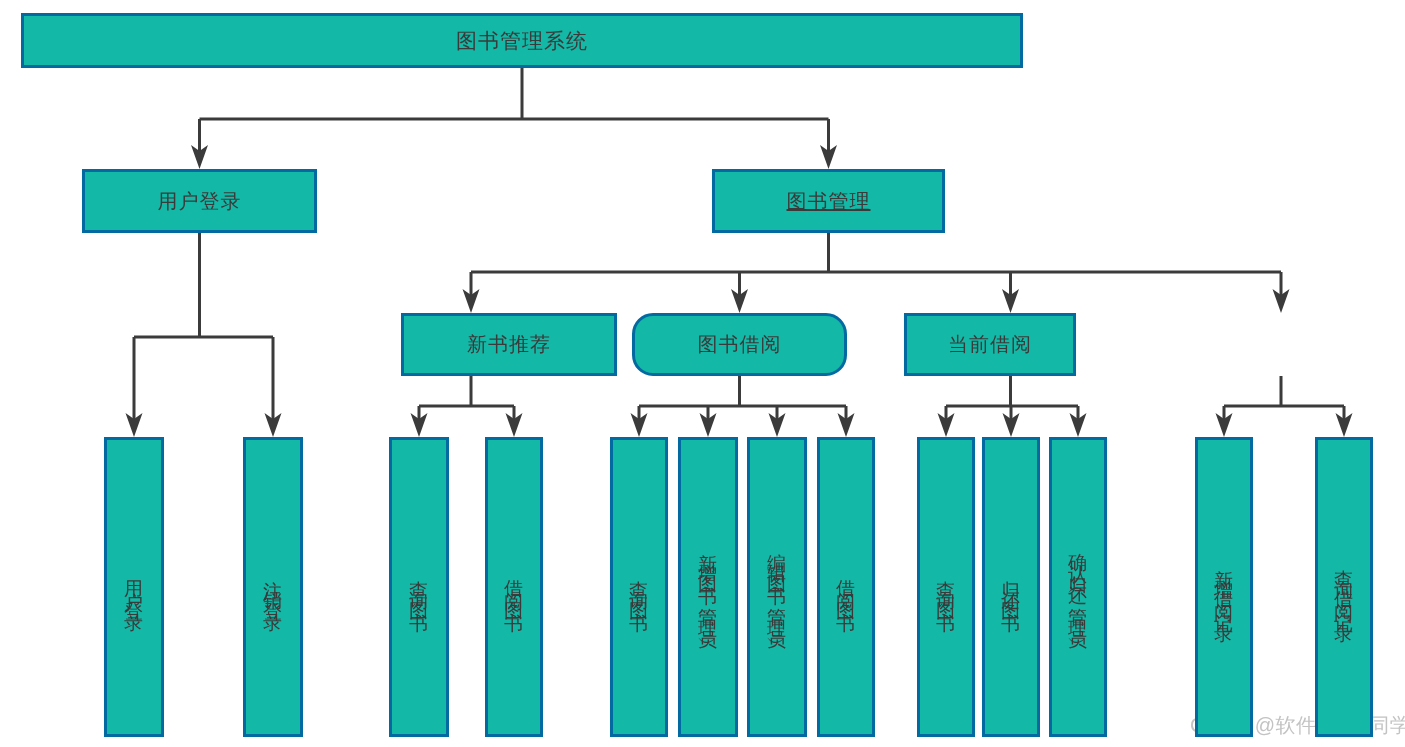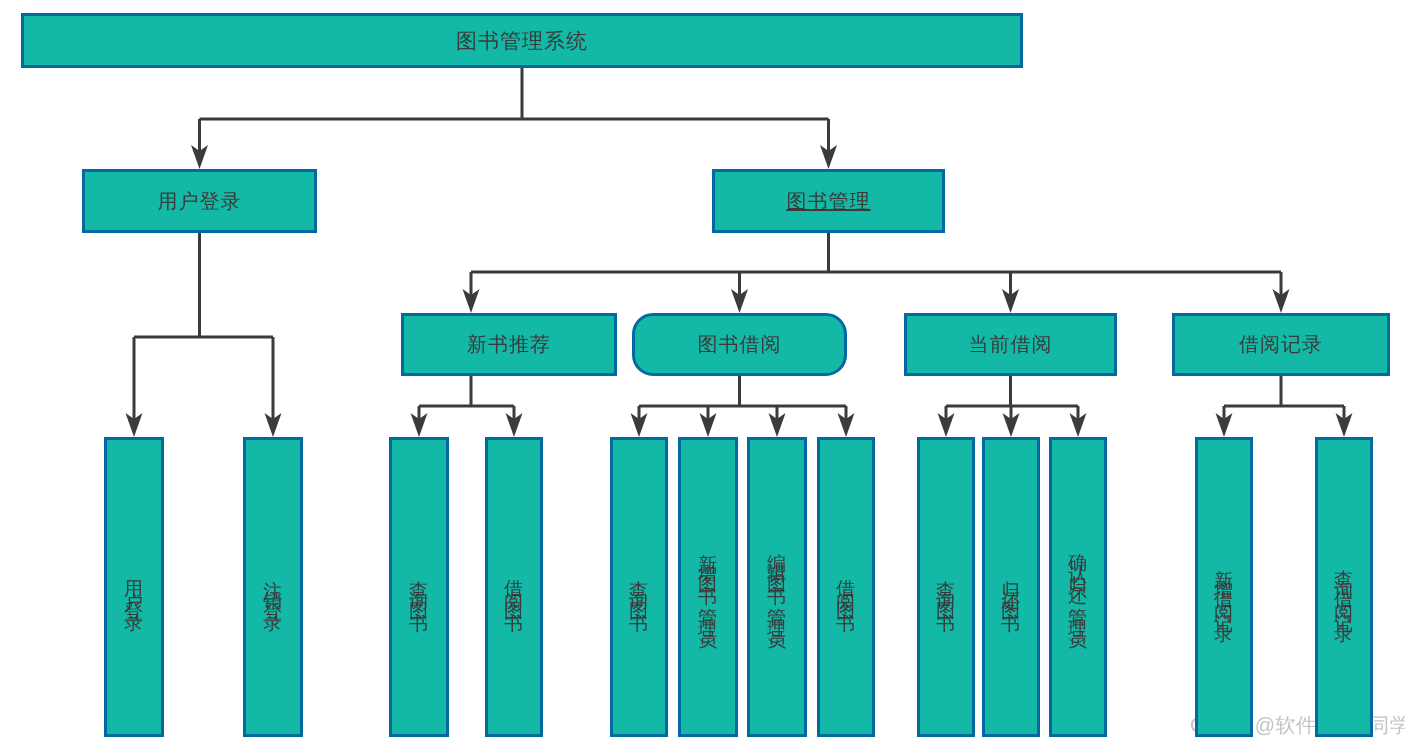--- a/index.html
+++ b/index.html
@@ -109,22 +109,21 @@
       M1344 437 L1335.5 413 L1344 419 L1352.5 413 Z"></path>
   </svg>
 
   <div class="box rootbox" style="left:21px;top:13px;width:1002px;height:55px;">图书管理系统</div>
 
   <div class="box hbox" style="left:82px;top:169px;width:235px;height:64px;">用户登录</div>
   <div class="box hbox" style="left:712px;top:169px;width:233px;height:64px;text-decoration:underline;">图书管理</div>
 
   <div class="box hbox" style="left:365px;top:313px;width:216px;height:63px;margin-left:36px;">新书推荐</div>
   <div class="box hbox" style="left:632px;top:313px;width:215px;height:63px;border-radius:21px;">图书借阅</div>
-  <div class="box hbox" style="left:904px;top:313px;width:213px;height:63px;">当前借阅</div>
-  <div class="box hbox" style="left:1172px;top:313px;width:218px;height:63px;">借阅记录</div>
+  <div class="box hbox" style="left:904px;top:313px;width:172px;height:63px;">当前借阅</div>
 
   <div class="box vbox" style="left:104px;top:437px;width:60px;height:300px;">用户登录</div>
   <div class="box vbox" style="left:243px;top:437px;width:60px;height:300px;">注销登录</div>
 
   <div class="box vbox" style="left:389px;top:437px;width:60px;height:300px;">查询图书</div>
   <div class="box vbox" style="left:485px;top:437px;width:58px;height:300px;">借阅图书</div>
 
   <div class="box vbox" style="left:610px;top:437px;width:58px;height:300px;">查询图书</div>
   <div class="box vbox" style="left:678px;top:437px;width:60px;height:300px;">新增图书（管理员）</div>
   <div class="box vbox" style="left:747px;top:437px;width:60px;height:300px;">编辑图书（管理员）</div>

